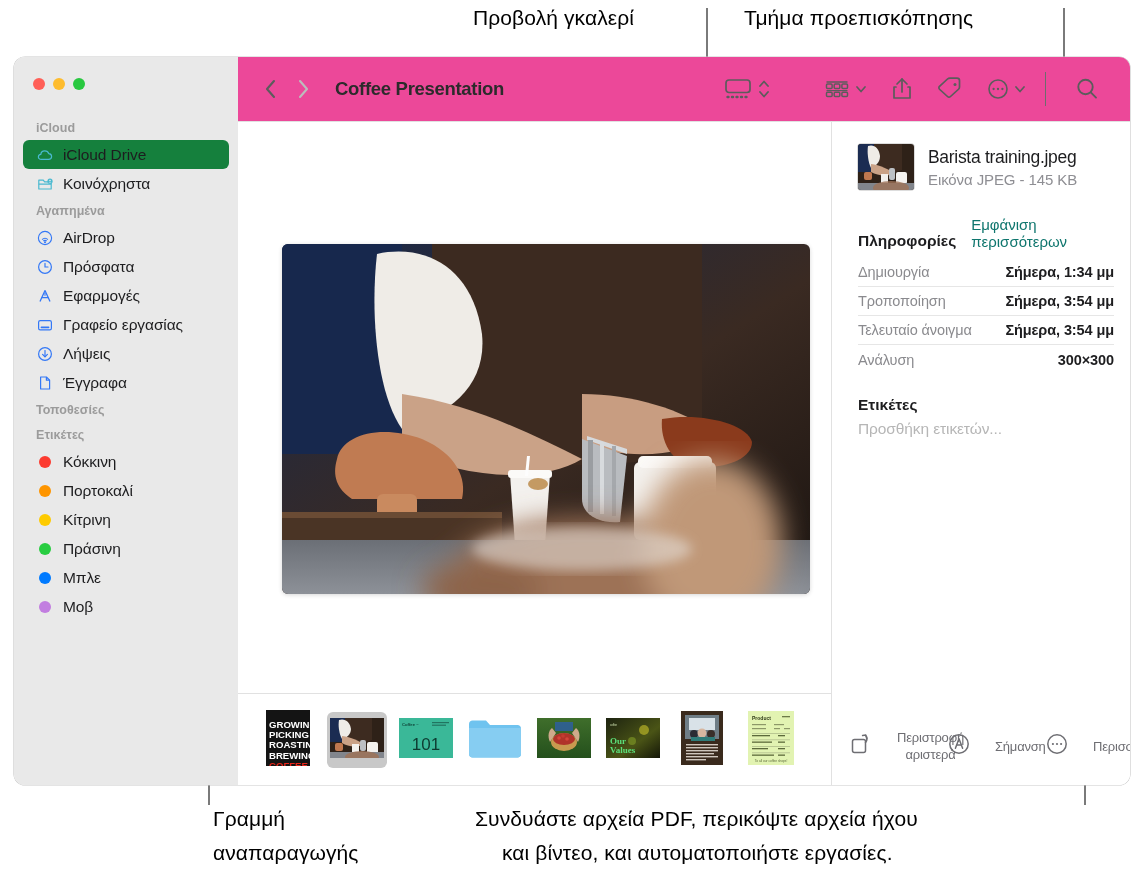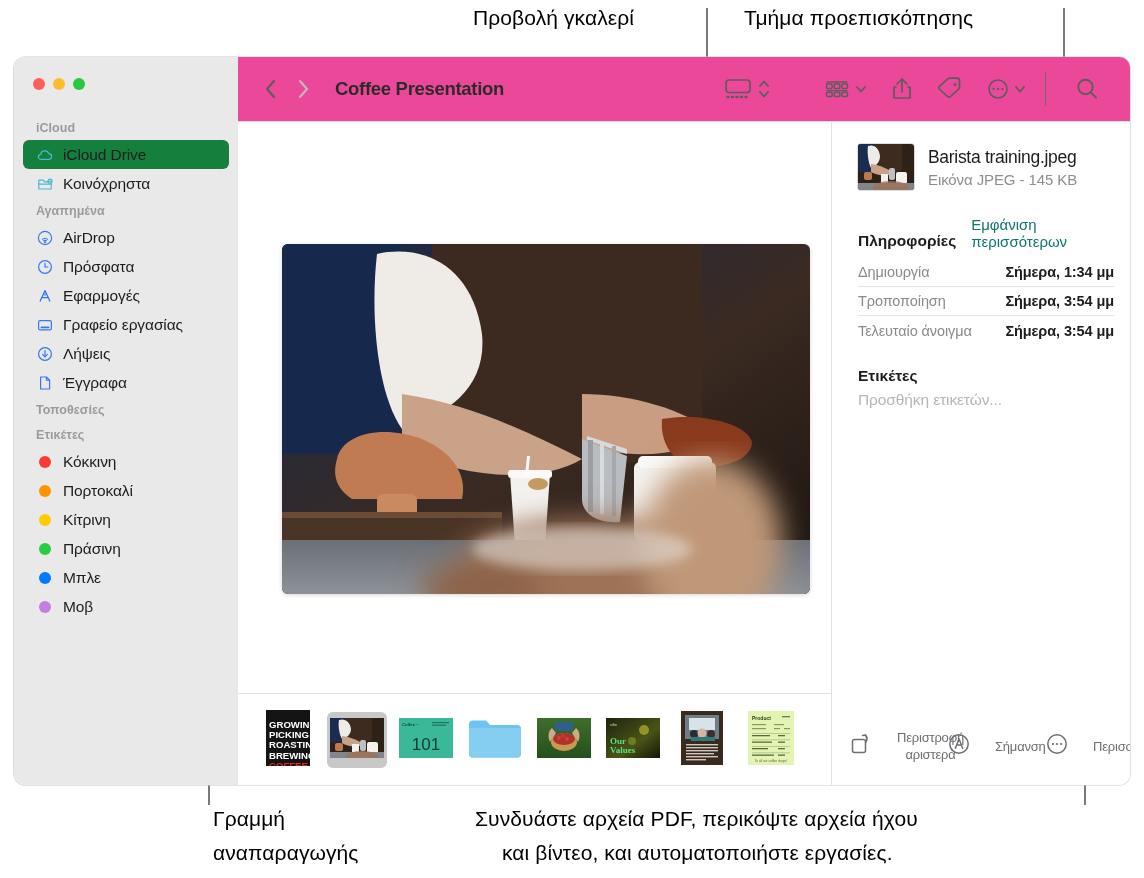--- a/index.html
+++ b/index.html
@@ -656,20 +656,24 @@
                  <span class="ival">Σήμερα, 1:34 μμ</span>
           </div>
           <div class="irow">
             <span class="ikey">Τροποποίηση</span>
                  <span class="ival">Σήμερα, 3:54 μμ</span>
           </div>
           <div class="irow">
             <span class="ikey">Τελευταίο άνοιγμα</span>
                  <span class="ival">Σήμερα, 3:54 μμ</span>
           </div>
+          <div class="irow">
+            <span class="ikey">Ανάλυση</span>
+                 <span class="ival">300×300</span>
+          </div>
         </div>
 
       <div id="info-section-tags">
         <div class="sec-title">Ετικέτες</div>
         <div id="tags-placeholder">Προσθήκη ετικετών...</div>
       </div>
 
       <div id="quick-actions">
           <div class="qa">
             <span><svg width="26" height="26" viewBox="0 0 26 26" fill="none" stroke="#6e6e73" stroke-width="1.5" stroke-linecap="round" stroke-linejoin="round">

